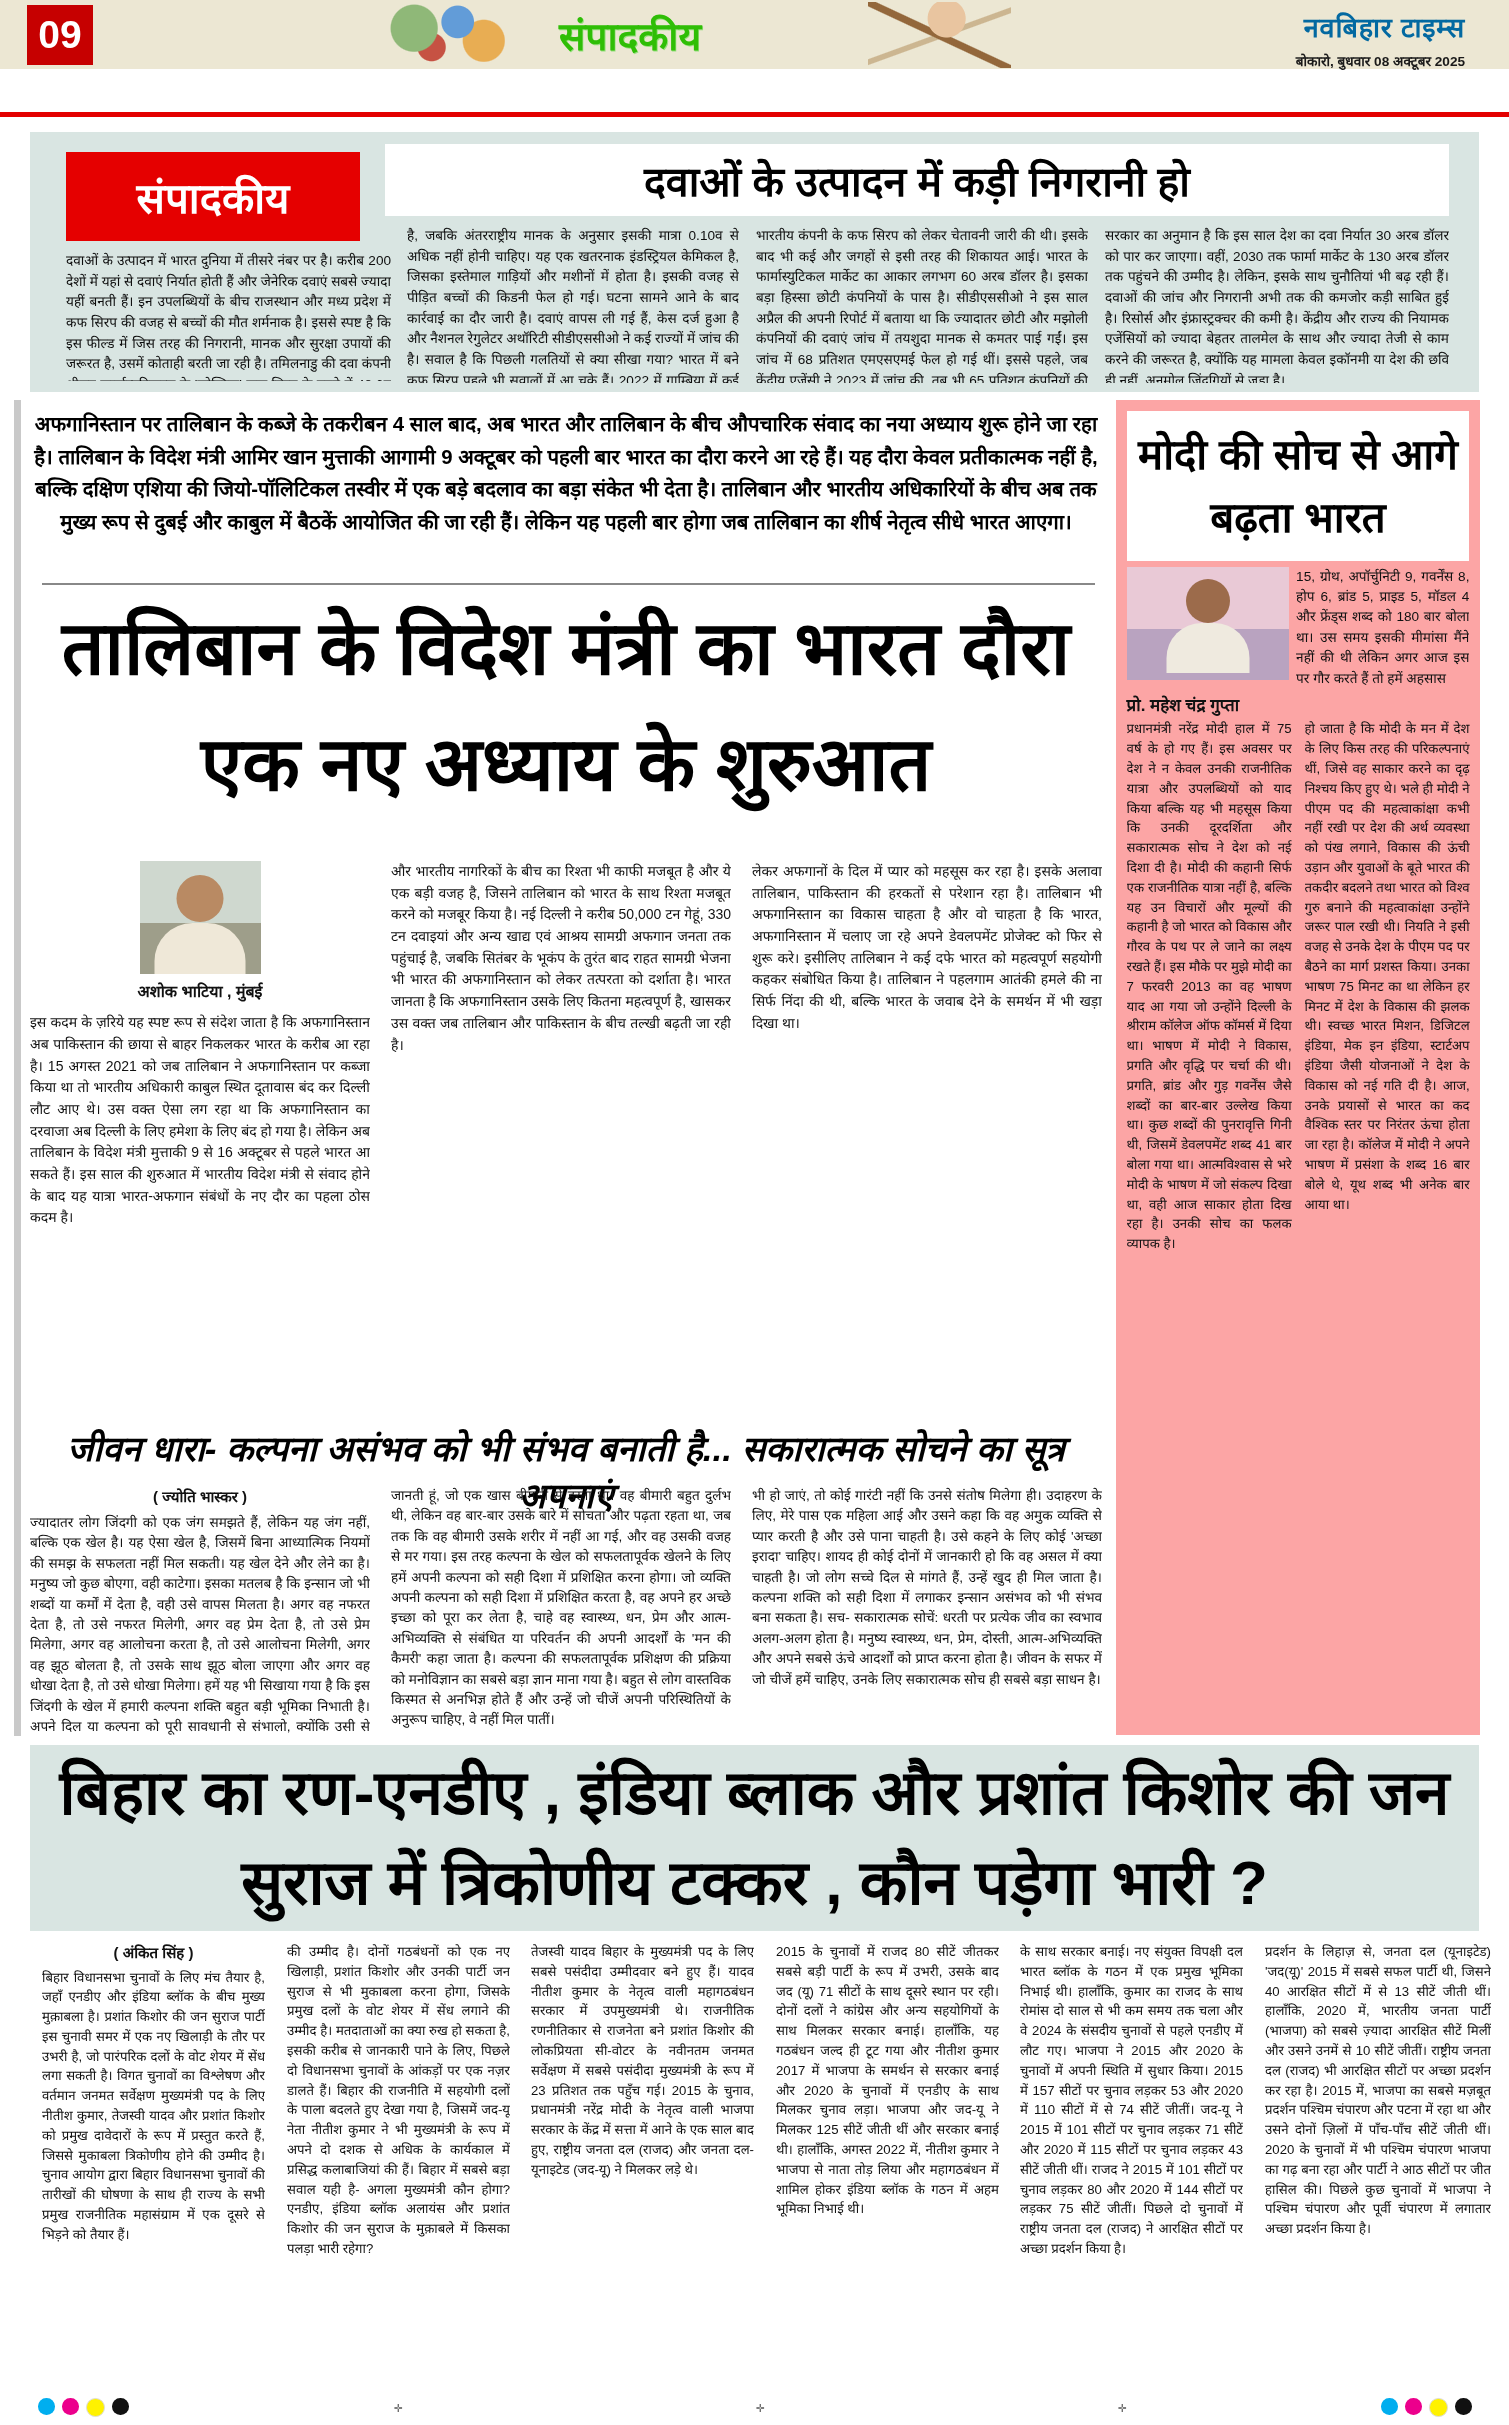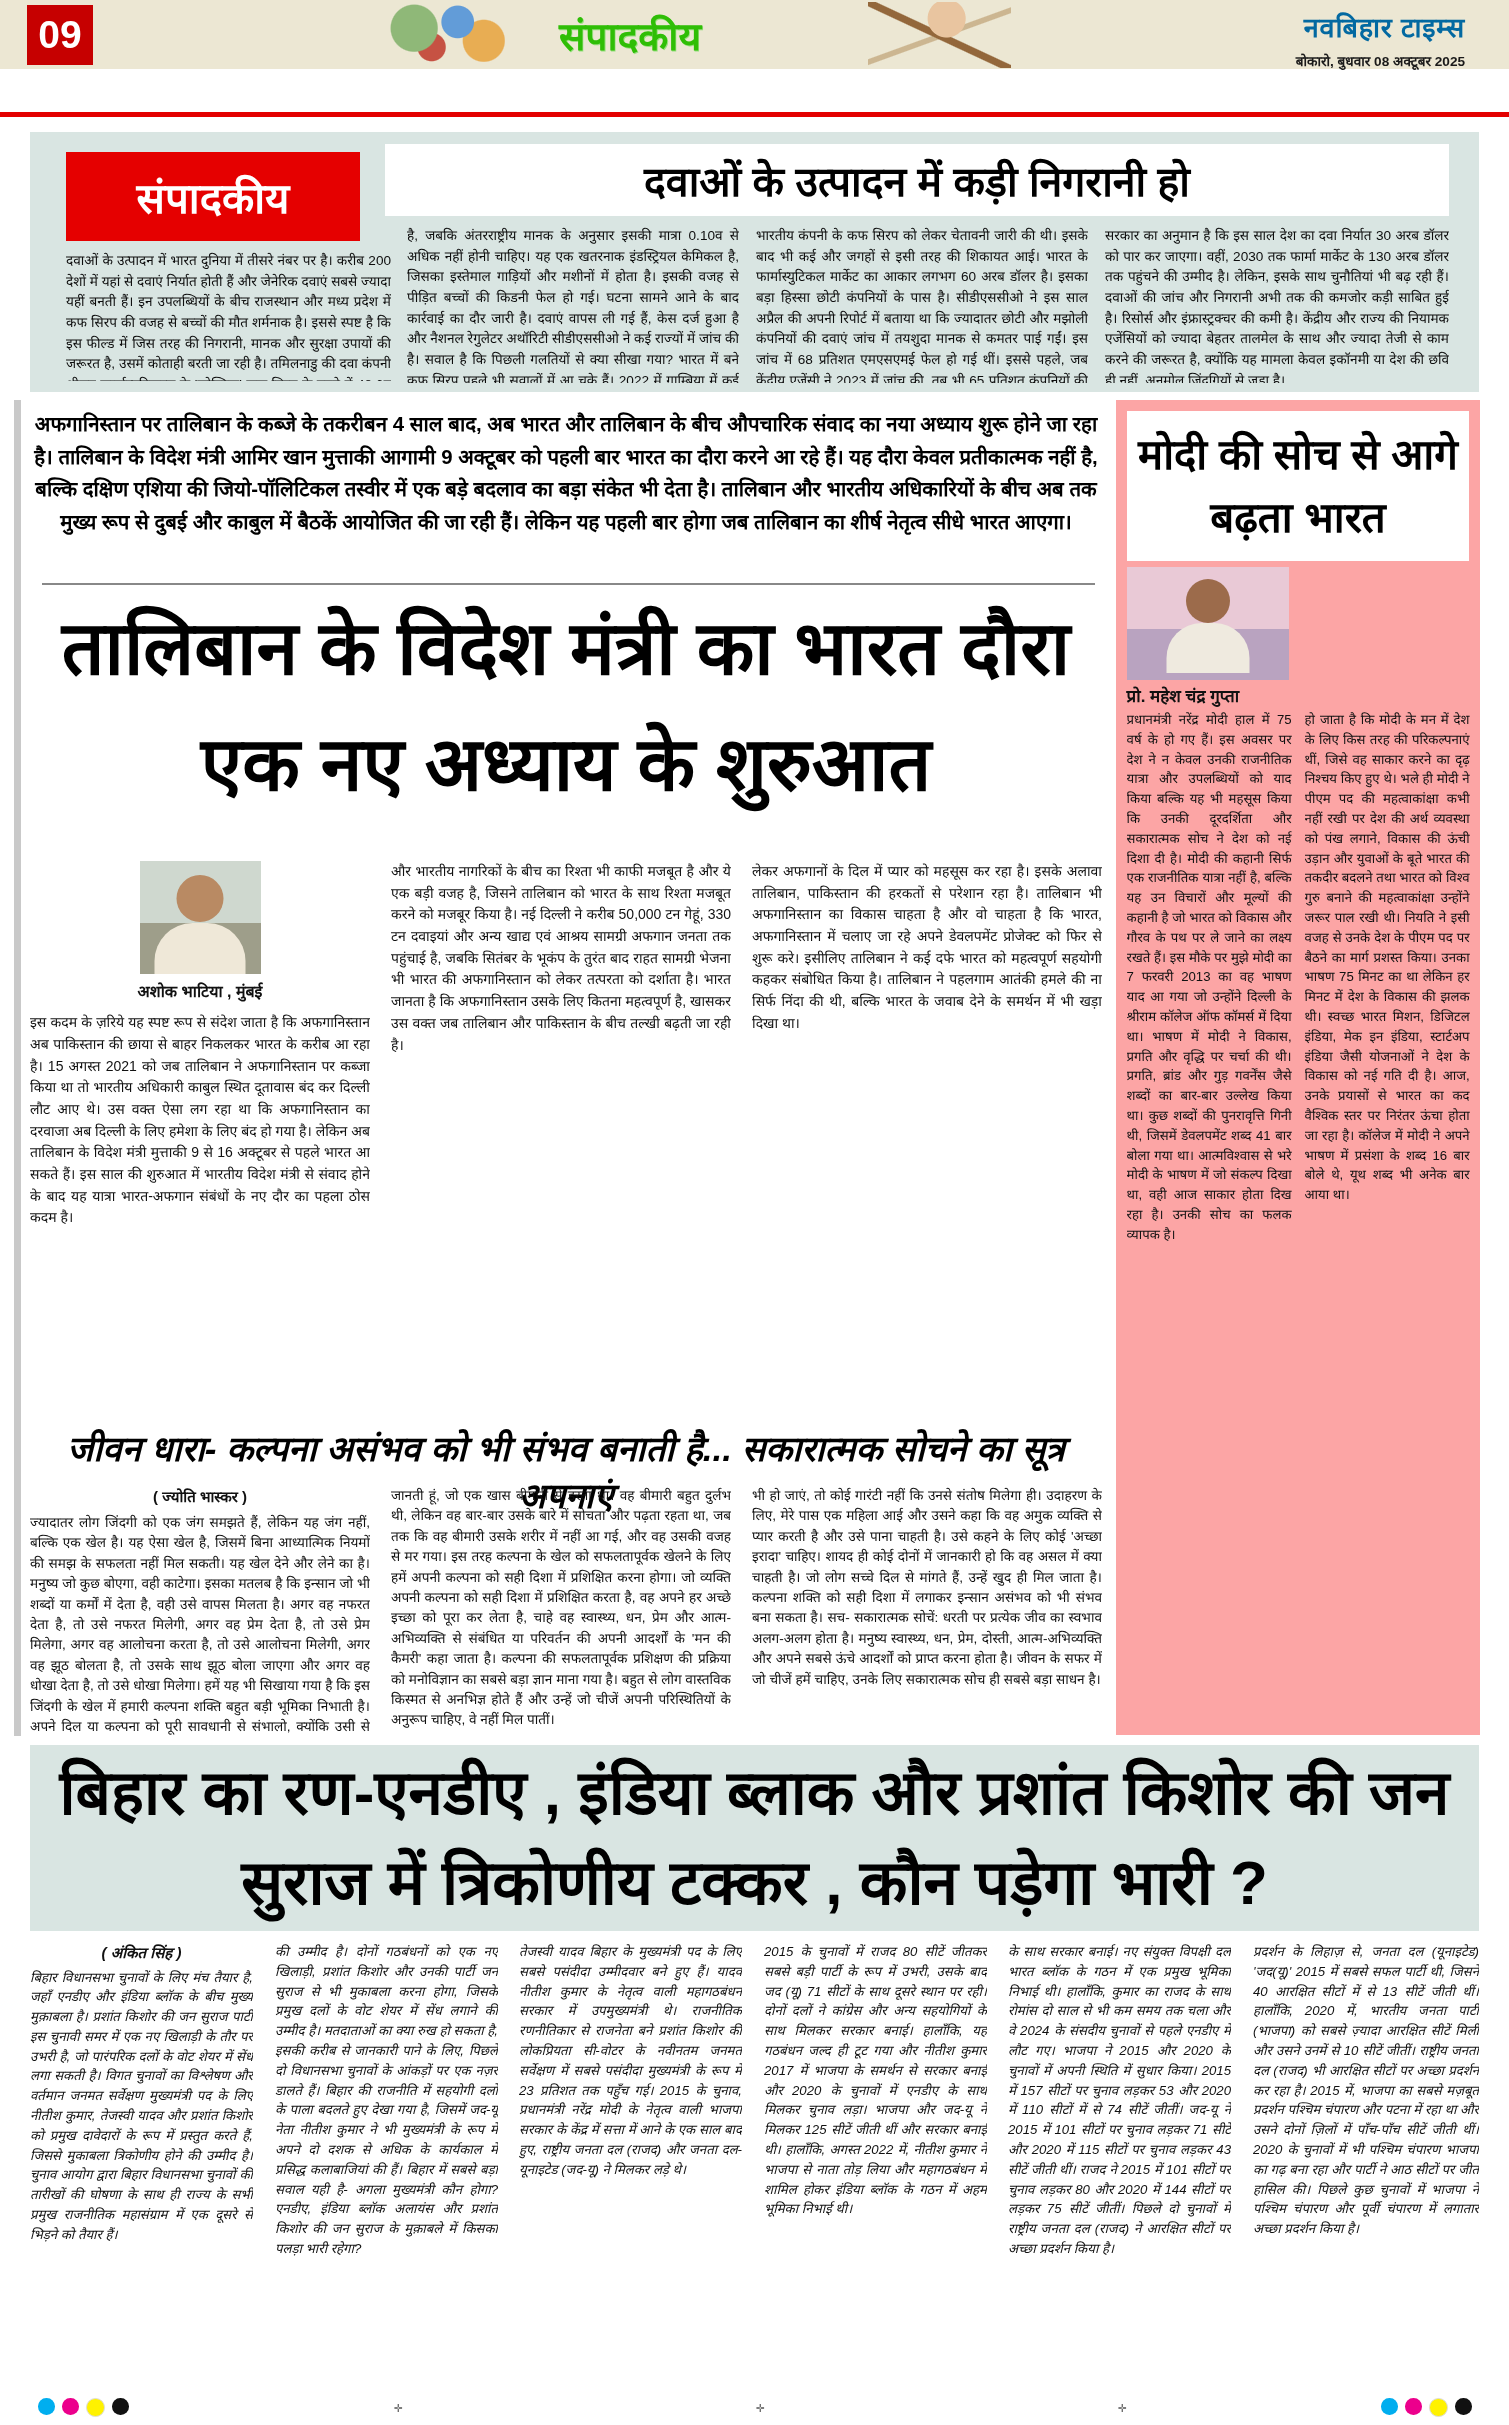--- a/index.html
+++ b/index.html
@@ -66,21 +66,21 @@
   .modi-photo::after{content:"";position:absolute;left:50%;top:56px;transform:translateX(-50%);width:83px;height:50px;border-radius:35px 35px 0 0;background:#efeadf;}
   .modi-sidetext{font-size:13.6px;line-height:1.5;text-align:justify;}
   .modi-caption{font-weight:bold;font-size:17px;margin:4.5px 0 3px 10.6px;}
   .modi-cols{position:relative;margin:3px 10.6px 0;height:1004px;}
   .modi-col{position:absolute;top:0;height:1004px;width:165px;font-size:13.2px;line-height:1.5;text-align:justify;}
   .modi-c1{left:0;}
   .modi-c2{left:178px;}
   
   .bihar-headbox{position:absolute;left:30px;top:1745px;width:1449px;height:186px;background:#d9e5e2;display:flex;align-items:center;justify-content:center;}
   .bihar-headbox h1{margin:0;font-size:62px;line-height:1.45;font-weight:bold;text-align:center;color:#000;}
-  .bihar-cols{position:absolute;left:30px;top:1942px;width:1449px;height:438px;font-style:italic;}
+  .bihar-cols{position:absolute;left:42px;top:1942px;width:1449px;height:438px;}
   .bihar-col{position:absolute;top:0;height:438px;width:223px;font-size:13.2px;line-height:1.5;text-align:justify;}
   .bh-byline{text-align:center;font-weight:bold;font-size:15px;margin-bottom:3px;}
   
   .press-footer{position:absolute;left:0;top:2386px;width:1510px;height:40px;background:#fff;}
   .cmyk{position:absolute;top:12px;display:flex;gap:7.5px;}
   .cmyk.left{left:38px;} .cmyk.right{right:38px;}
   .dot{width:16.6px;height:16.6px;border-radius:50%;}
   .c{background:#00aeef;} .m{background:#ec008c;} .y{background:#fff200;border:0.8px solid #ddd;} .k{background:#111;}
   .reg-cross{position:absolute;top:16.6px;width:10.6px;height:10.6px;color:#555;font-size:10.6px;line-height:10.6px;text-align:center;}
 </style>
@@ -133,20 +133,21 @@
   <div class="jd-col jd-c2 clip">जानती हूं, जो एक खास बीमारी से डरता था। वह बीमारी बहुत दुर्लभ थी, लेकिन वह बार-बार उसके बारे में सोचता और पढ़ता रहता था, जब तक कि वह बीमारी उसके शरीर में नहीं आ गई, और वह उसकी वजह से मर गया। इस तरह कल्पना के खेल को सफलतापूर्वक खेलने के लिए हमें अपनी कल्पना को सही दिशा में प्रशिक्षित करना होगा। जो व्यक्ति अपनी कल्पना को सही दिशा में प्रशिक्षित करता है, वह अपने हर अच्छे इच्छा को पूरा कर लेता है, चाहे वह स्वास्थ्य, धन, प्रेम और आत्म-अभिव्यक्ति से संबंधित या परिवर्तन की अपनी आदर्शों के 'मन की कैमरी' कहा जाता है। कल्पना की सफलतापूर्वक प्रशिक्षण की प्रक्रिया को मनोविज्ञान का सबसे बड़ा ज्ञान माना गया है। बहुत से लोग वास्तविक किस्मत से अनभिज्ञ होते हैं और उन्हें जो चीजें अपनी परिस्थितियों के अनुरूप चाहिए, वे नहीं मिल पातीं।</div>
   <div class="jd-col jd-c3 clip">भी हो जाएं, तो कोई गारंटी नहीं कि उनसे संतोष मिलेगा ही। उदाहरण के लिए, मेरे पास एक महिला आई और उसने कहा कि वह अमुक व्यक्ति से प्यार करती है और उसे पाना चाहती है। उसे कहने के लिए कोई 'अच्छा इरादा' चाहिए। शायद ही कोई दोनों में जानकारी हो कि वह असल में क्या चाहती है। जो लोग सच्चे दिल से मांगते हैं, उन्हें खुद ही मिल जाता है। कल्पना शक्ति को सही दिशा में लगाकर इन्सान असंभव को भी संभव बना सकता है। सच- सकारात्मक सोचें: धरती पर प्रत्येक जीव का स्वभाव अलग-अलग होता है। मनुष्य स्वास्थ्य, धन, प्रेम, दोस्ती, आत्म-अभिव्यक्ति और अपने सबसे ऊंचे आदर्शों को प्राप्त करना होता है। जीवन के सफर में जो चीजें हमें चाहिए, उनके लिए सकारात्मक सोच ही सबसे बड़ा साधन है।</div>
 </div>
 
 <aside class="modi">
   <div class="modi-headbox">
     <h2>मोदी की सोच से आगे बढ़ता भारत</h2>
   </div>
   <div class="modi-toprow">
     <div class="modi-photo"></div>
+    <div class="modi-sidetext clip">15, ग्रोथ, अपॉर्चुनिटी 9, गवर्नेंस 8, होप 6, ब्रांड 5, प्राइड 5, मॉडल 4 और फ्रेंड्स शब्द को 180 बार बोला था। उस समय इसकी मीमांसा मैंने नहीं की थी लेकिन अगर आज इस पर गौर करते हैं तो हमें अहसास</div>
   </div>
   <div class="modi-caption">प्रो. महेश चंद्र गुप्ता</div>
   <div class="modi-cols">
     <div class="modi-col modi-c1 clip">प्रधानमंत्री नरेंद्र मोदी हाल में 75 वर्ष के हो गए हैं। इस अवसर पर देश ने न केवल उनकी राजनीतिक यात्रा और उपलब्धियों को याद किया बल्कि यह भी महसूस किया कि उनकी दूरदर्शिता और सकारात्मक सोच ने देश को नई दिशा दी है। मोदी की कहानी सिर्फ एक राजनीतिक यात्रा नहीं है, बल्कि यह उन विचारों और मूल्यों की कहानी है जो भारत को विकास और गौरव के पथ पर ले जाने का लक्ष्य रखते हैं। इस मौके पर मुझे मोदी का 7 फरवरी 2013 का वह भाषण याद आ गया जो उन्होंने दिल्ली के श्रीराम कॉलेज ऑफ कॉमर्स में दिया था। भाषण में मोदी ने विकास, प्रगति और वृद्धि पर चर्चा की थी। प्रगति, ब्रांड और गुड़ गवर्नेंस जैसे शब्दों का बार-बार उल्लेख किया था। कुछ शब्दों की पुनरावृत्ति गिनी थी, जिसमें डेवलपमेंट शब्द 41 बार बोला गया था। आत्मविश्वास से भरे मोदी के भाषण में जो संकल्प दिखा था, वही आज साकार होता दिख रहा है। उनकी सोच का फलक व्यापक है।</div>
     <div class="modi-col modi-c2 clip">हो जाता है कि मोदी के मन में देश के लिए किस तरह की परिकल्पनाएं थीं, जिसे वह साकार करने का दृढ़ निश्चय किए हुए थे। भले ही मोदी ने पीएम पद की महत्वाकांक्षा कभी नहीं रखी पर देश की अर्थ व्यवस्था को पंख लगाने, विकास की ऊंची उड़ान और युवाओं के बूते भारत की तकदीर बदलने तथा भारत को विश्व गुरु बनाने की महत्वाकांक्षा उन्होंने जरूर पाल रखी थी। नियति ने इसी वजह से उनके देश के पीएम पद पर बैठने का मार्ग प्रशस्त किया। उनका भाषण 75 मिनट का था लेकिन हर मिनट में देश के विकास की झलक थी। स्वच्छ भारत मिशन, डिजिटल इंडिया, मेक इन इंडिया, स्टार्टअप इंडिया जैसी योजनाओं ने देश के विकास को नई गति दी है। आज, उनके प्रयासों से भारत का कद वैश्विक स्तर पर निरंतर ऊंचा होता जा रहा है। कॉलेज में मोदी ने अपने भाषण में प्रसंशा के शब्द 16 बार बोले थे, यूथ शब्द भी अनेक बार आया था।</div>
   </div>
 </aside>
 
 <section class="bihar-headbox">
   <h1>बिहार का रण-एनडीए , इंडिया ब्लाक और प्रशांत किशोर की जन सुराज में त्रिकोणीय टक्कर , कौन पड़ेगा भारी ?</h1>

